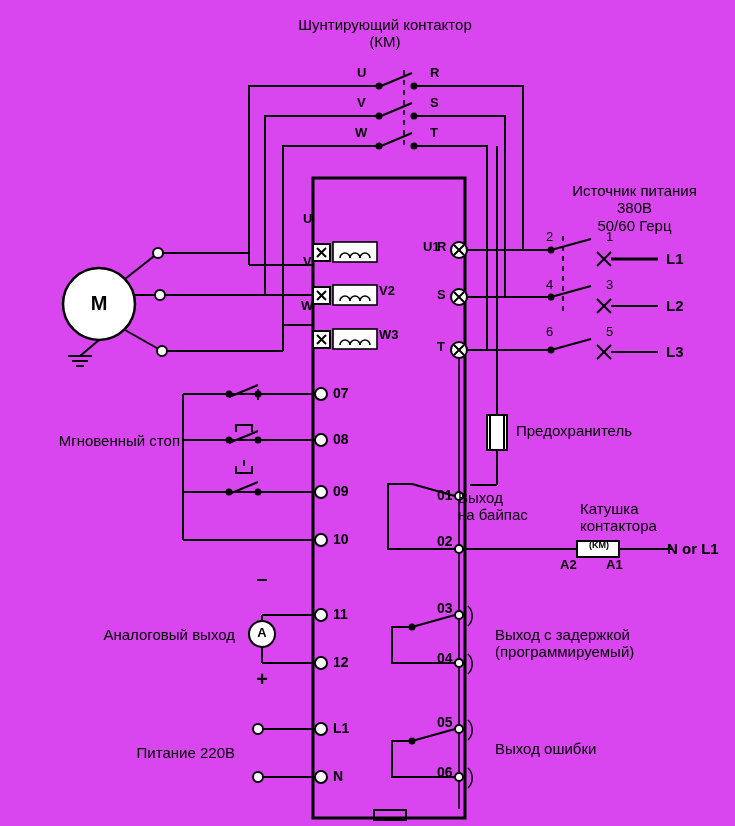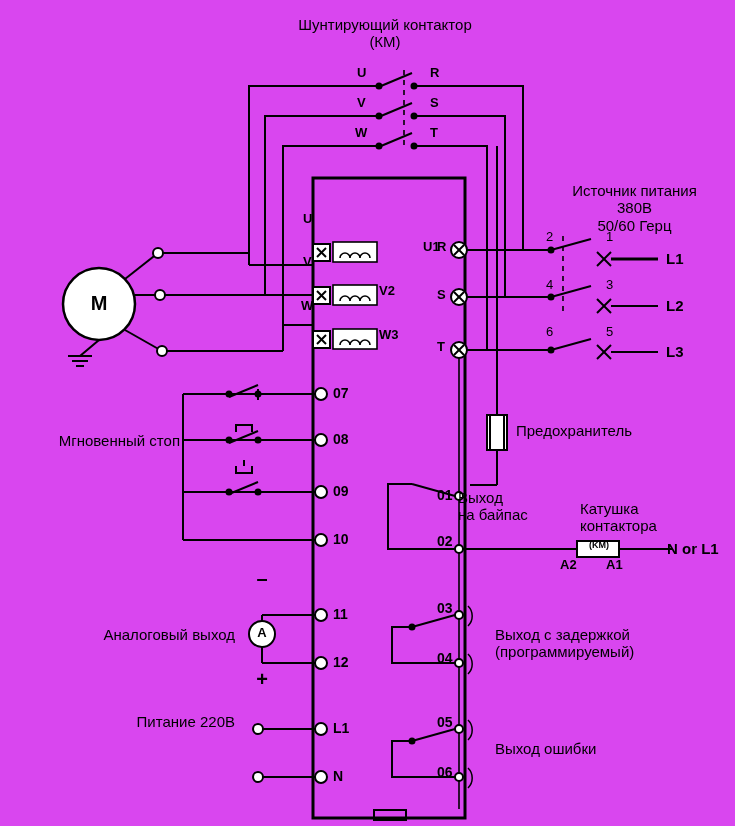--- a/index.html
+++ b/index.html
@@ -300,21 +300,21 @@
   <div class="lbl t13" style="left:606px; top:325px;">5</div>
 
   <div class="lbl t15 b" style="left:666px; top:250px;">L1</div>
   <div class="lbl t15 b" style="left:666px; top:297px;">L2</div>
   <div class="lbl t15 b" style="left:666px; top:343px;">L3</div>
 
   <div class="lbl t20 b c" style="left:84px; top:292px; width:30px;">M</div>
 
   <div class="lbl t15 r" style="left:10px; top:384px; width:170px;margin-top:48px;">Мгновенный стоп</div>
   <div class="lbl t15 r" style="left:30px; top:626px; width:205px;">Аналоговый выход</div>
-  <div class="lbl t15 r" style="left:60px; top:713px; width:175px;">Питание 220В</div>
+  <div class="lbl t15 r" style="left:60px; top:744px; width:175px;">Питание 220В</div>
 
   <div class="lbl t20 b c" style="left:232px; top:567px; width:60px;">–</div>
   <div class="lbl t20 b c" style="left:232px; top:668px; width:60px;">+</div>
   <div class="lbl t13 b c" style="left:252px; top:626px; width:20px;">A</div>
 
   <div class="lbl t14 b" style="left:333px; top:385px;">07</div>
   <div class="lbl t14 b" style="left:333px; top:431px;">08</div>
   <div class="lbl t14 b" style="left:333px; top:483px;">09</div>
   <div class="lbl t14 b" style="left:333px; top:531px;">10</div>
   <div class="lbl t14 b" style="left:333px; top:606px;">11</div>

